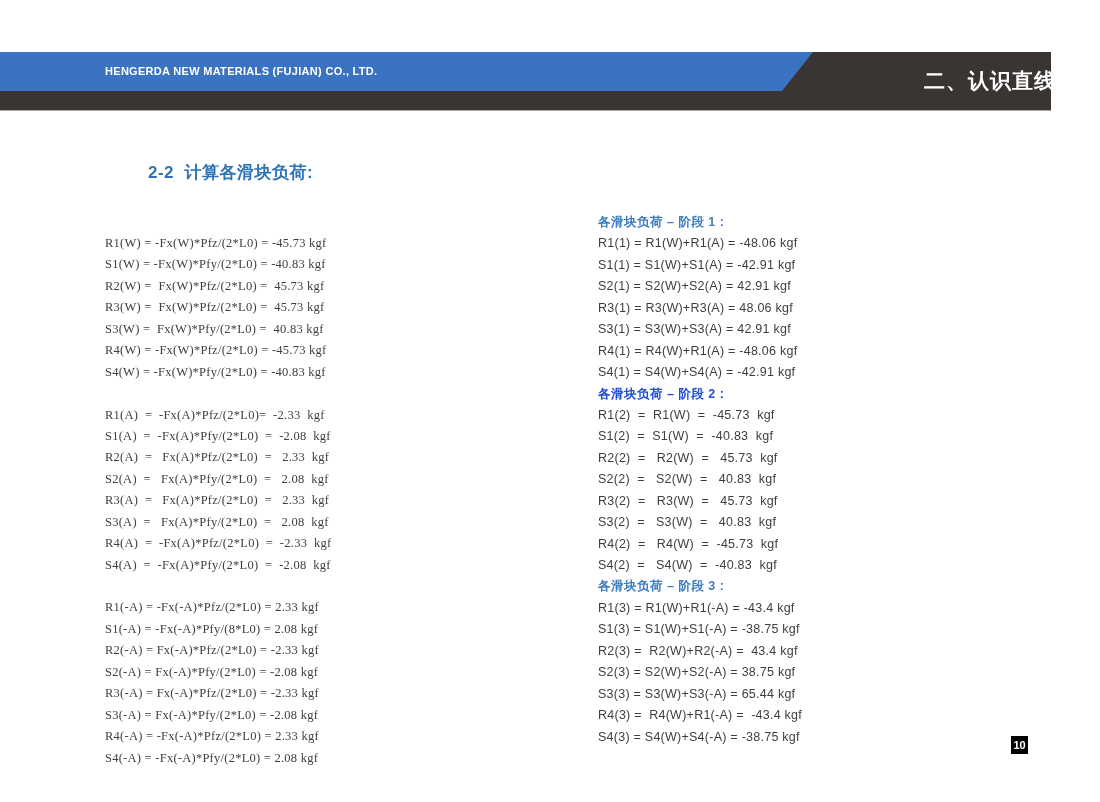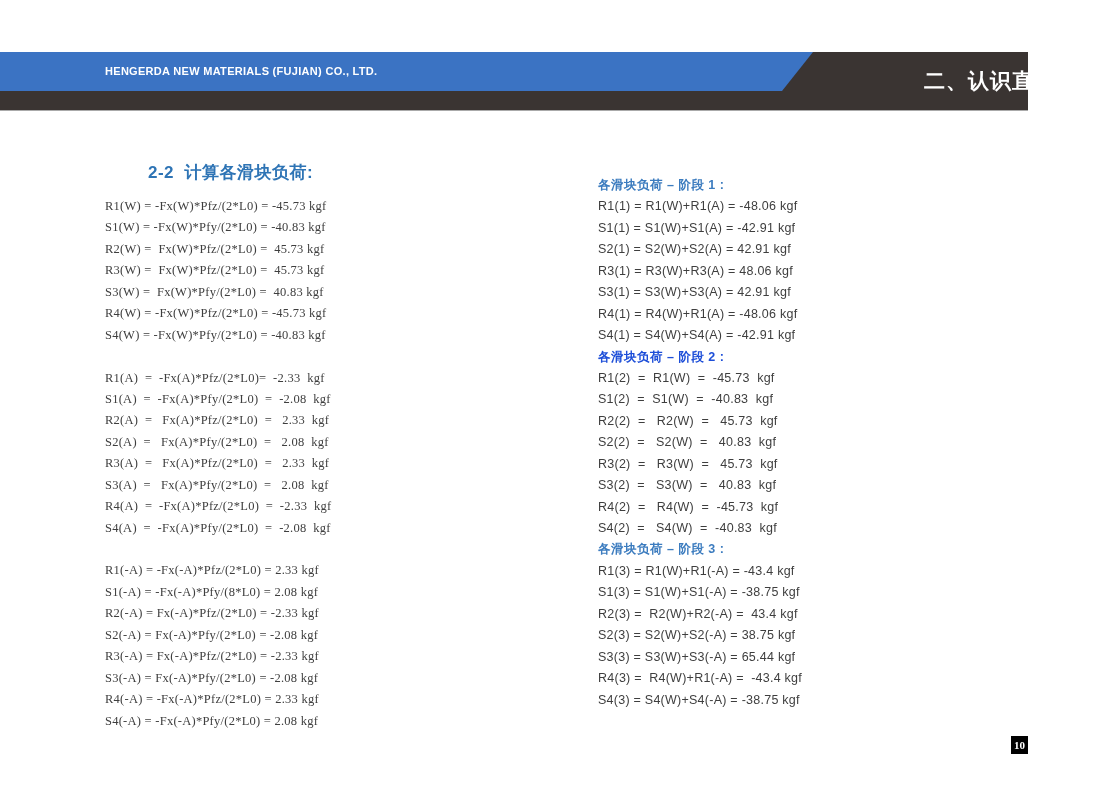--- a/index.html
+++ b/index.html
@@ -1,18 +1,18 @@
 <!DOCTYPE html>
 <html><head>
 <meta charset="utf-8">
 <style>
   html,body { margin:0; padding:0; background:#ffffff; }
   .slide {
     position:relative; width:1028px; height:802px; background:#ffffff;
-    overflow:hidden; font-family:"Liberation Sans", sans-serif;
+    overflow:hidden; font-family:"Liberation Sans", sans-serif;padding-left:23px;
   }
   
   .band-dark {
     position:absolute; left:0; top:52px; width:1100px; height:58px;
     border-bottom:1px solid #aaaaaa;
   }
   .band-blue {
     position:absolute; left:0; top:52px; width:813px; height:39px;
     clip-path:polygon(0 0, 100% 0, calc(100% - 31px) 100%, 0 100%);
   }
@@ -24,21 +24,21 @@
   .section-title {
     position:absolute; left:800px; top:52px; width:300px; height:58px;
     line-height:58px; text-align:right; color:#ffffff;
     font-size:21px; font-weight:bold; letter-spacing:1px; white-space:pre;
   }
   
   .main-heading {
     position:absolute; left:104px; top:161px;
     font-size:17px; font-weight:bold; white-space:pre; letter-spacing:0.5px;margin-left:44px;
   }
-  .col { position:absolute; }
+  .col { position:absolute;margin-top:37px; }
   .col-left  { left:105px; top:196px;font-family:Liberation Serif, serif; }
   .col-right { left:598px; top:175px; }
   .f-line {
     height:21.45px; line-height:21.45px; font-size:12.5px;
     color:#3e3e3e; white-space:pre; letter-spacing:0.25px;
   }
   .f-gap { height:21.45px; }
   .f-title {
     height:21.45px; line-height:21.45px; font-size:12.5px; font-weight:bold;
     white-space:pre; letter-spacing:0.5px;
@@ -113,15 +113,15 @@
       <div class="f-title" style="color: rgb(60, 124, 191);">各滑块负荷 – 阶段 3 :</div>
       <div class="f-line">R1(3) = R1(W)+R1(-A) = -43.4 kgf</div>
       <div class="f-line">S1(3) = S1(W)+S1(-A) = -38.75 kgf</div>
       <div class="f-line">R2(3) =  R2(W)+R2(-A) =  43.4 kgf</div>
       <div class="f-line">S2(3) = S2(W)+S2(-A) = 38.75 kgf</div>
       <div class="f-line">S3(3) = S3(W)+S3(-A) = 65.44 kgf</div>
       <div class="f-line">R4(3) =  R4(W)+R1(-A) =  -43.4 kgf</div>
       <div class="f-line">S4(3) = S4(W)+S4(-A) = -38.75 kgf</div>
     </div>
 
-  <div class="page-badge" style="background: #000000; font-family: Liberation Serif, serif;">10</div>
+  <div class="page-badge" style="background: #000000;">10</div>
 
 </div>
 
 </body></html>

